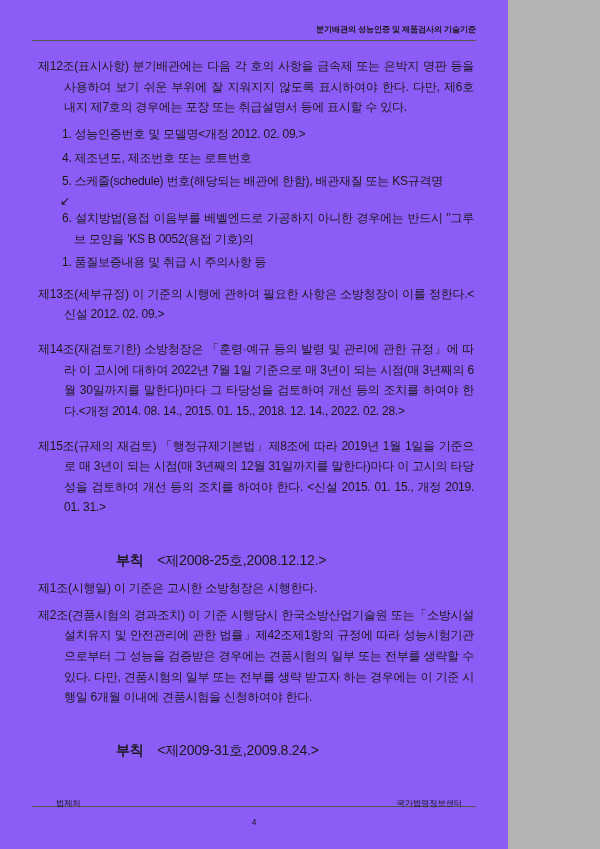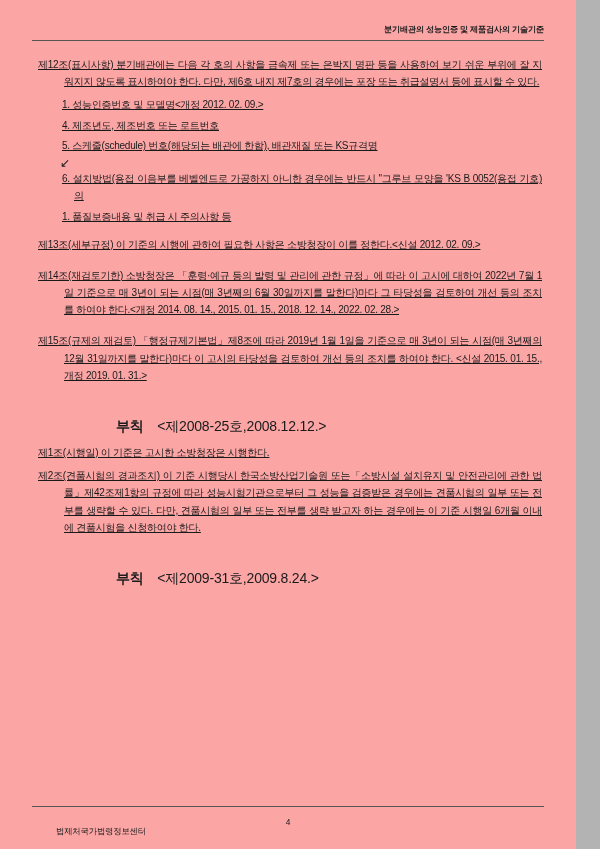--- a/index.html
+++ b/index.html
@@ -1,23 +1,23 @@
 <!DOCTYPE html>
 <html><head>
 <meta charset="utf-8">
 <style>
   html, body {
     margin: 0;
     padding: 0;
     background: #b3b3b3;
   }
   .page {
-    width: 576px;
+    width: 508px;
     height: 849px;
-    background: #fca5a5;
+    background: #8b5cf6;
     position: relative;
     box-sizing: border-box;
     font-family: "Liberation Sans", sans-serif;
     color: #1a1a1a;
     overflow: hidden;
   }
   .header {
     position: absolute;
     top: 24px;
     left: 40px;
@@ -36,26 +36,25 @@
     border-top: 1px solid #555;
   }
   .content {
     position: absolute;
     top: 56px;
     left: 38px;
     right: 34px;
     bottom: 60px;
   }
   .p {
-    font-size: 10px;
+    font-size: 12px;
     line-height: 1.72;
     text-align: justify;
     margin: 0 0 6px 0;
     letter-spacing: -0.25px;
-    text-decoration: underline;
   }
   .art {
     padding-left: 26px;
     text-indent: -26px;
   }
   .item {
     padding-left: 36px;
     text-indent: -12px;
     margin-bottom: 3px;
   }
@@ -85,24 +84,25 @@
   }
   .footer-rule {
     position: absolute;
     bottom: 42px;
     left: 32px;
     right: 32px;
     border-top: 1px solid #555;
   }
   .footer {
     position: absolute;
-    bottom: 12px;
+    bottom: 40px;
     left: 56px;
     right: 46px;
     display: flex;
+    justify-content: space-between;
     font-size: 8.4px;
     color: #1a1a1a;
     letter-spacing: -0.2px;
     margin-top: 36px;
   }
   .footer-center {
     position: absolute;
     bottom: 22px;
     left: 0;
     right: 0;

